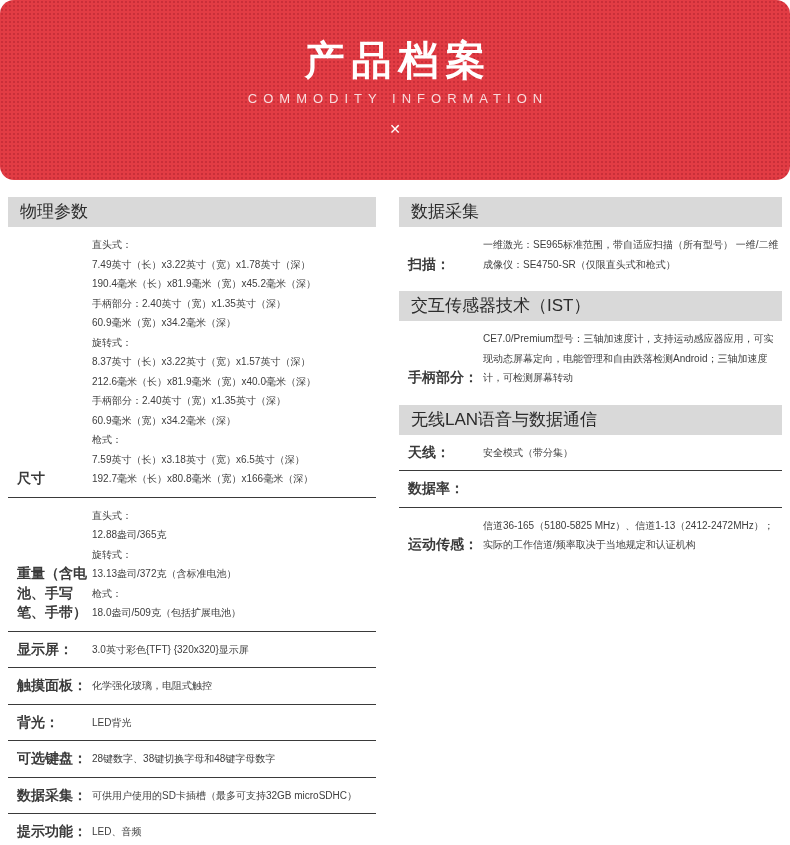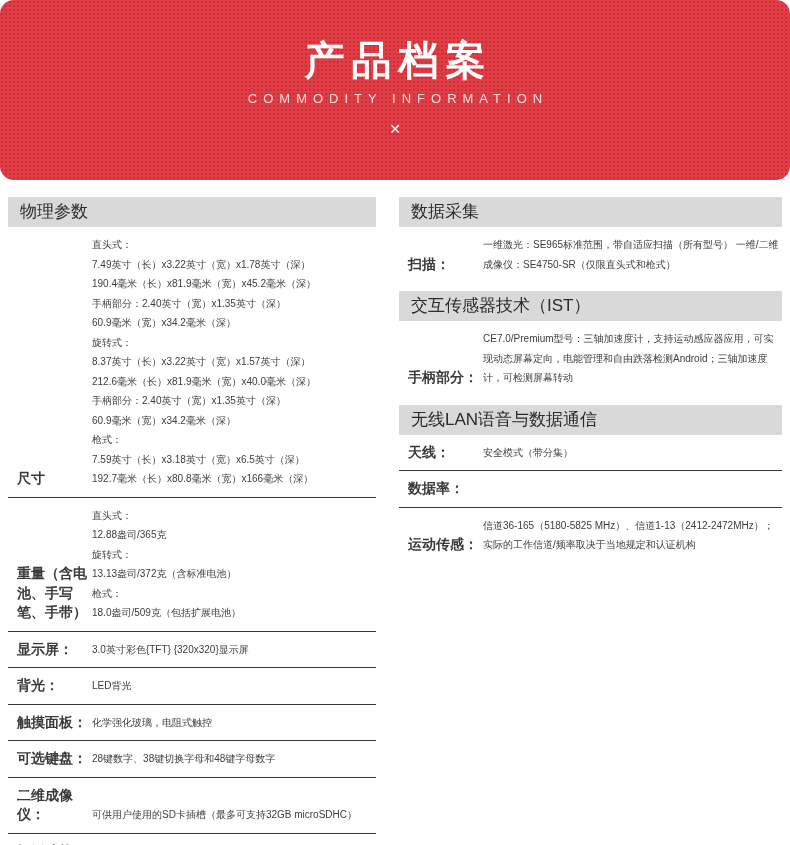--- a/index.html
+++ b/index.html
@@ -99,36 +99,36 @@
 枪式：
 18.0盎司/509克（包括扩展电池）</div>
       </div>
 
       <div class="row">
         <div class="row-label">显示屏：</div>
         <div class="row-value">3.0英寸彩色{TFT} {320x320}显示屏</div>
       </div>
 
       <div class="row">
-        <div class="row-label">背光：</div>
-        <div class="row-value">LED背光</div>
+        <div class="row-label">触摸面板：</div>
+        <div class="row-value">化学强化玻璃，电阻式触控</div>
       </div>
 
       <div class="row">
-        <div class="row-label">触摸面板：</div>
-        <div class="row-value">化学强化玻璃，电阻式触控</div>
+        <div class="row-label">背光：</div>
+        <div class="row-value">LED背光</div>
       </div>
 
       <div class="row">
         <div class="row-label">可选键盘：</div>
         <div class="row-value">28键数字、38键切换字母和48键字母数字</div>
       </div>
 
       <div class="row">
-        <div class="row-label">二维成像仪：</div>
+        <div class="row-label">数据采集：</div>
         <div class="row-value">可供用户使用的SD卡插槽（最多可支持32GB microSDHC）</div>
       </div>
 
       <div class="row">
         <div class="row-label">提示功能：</div>
         <div class="row-value">LED、音频</div>
       </div>
     </div>
   </div>
 

